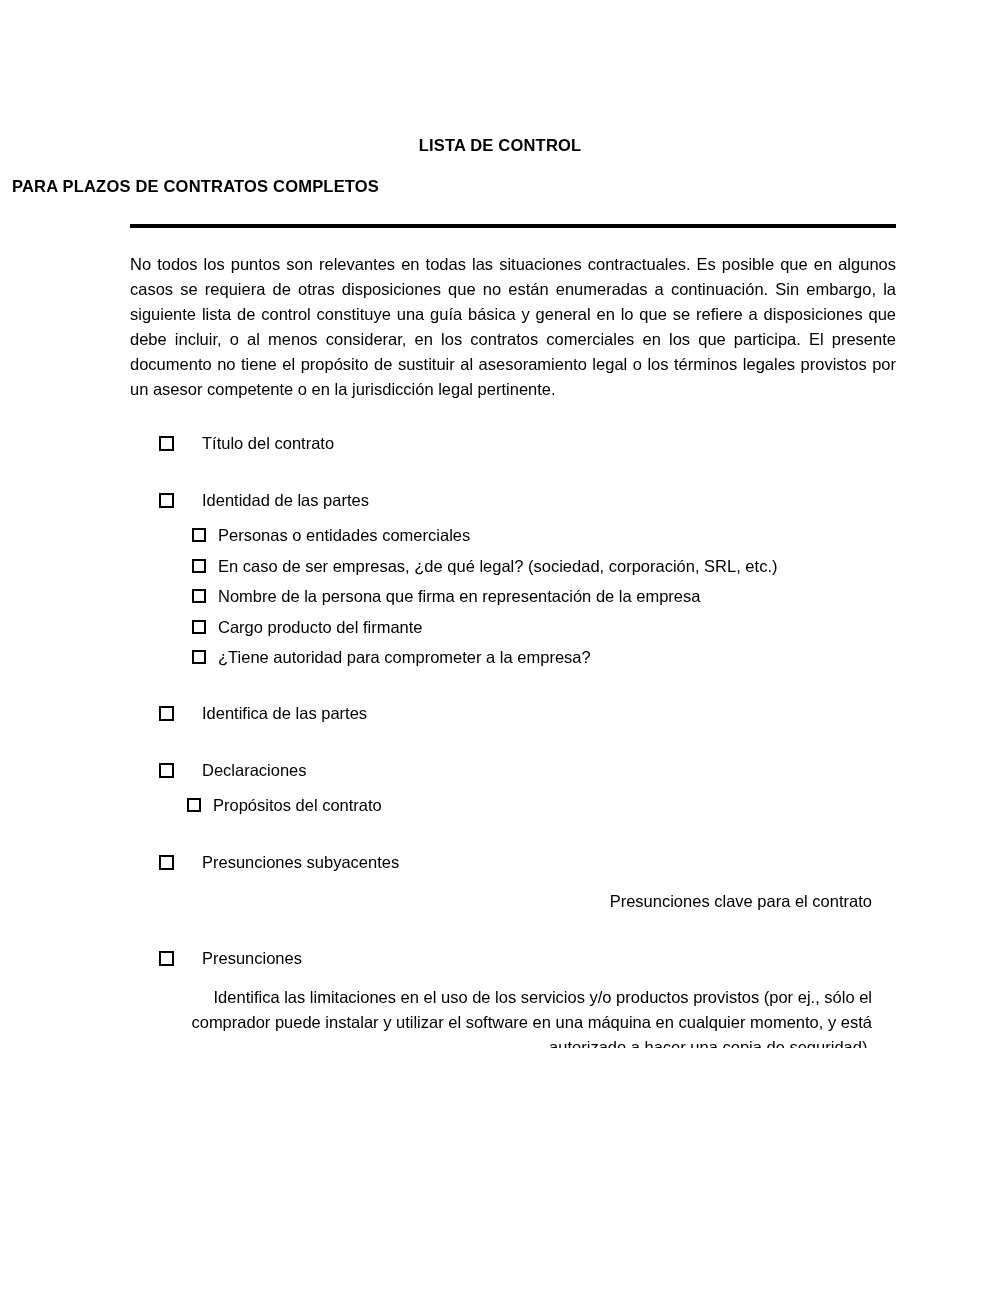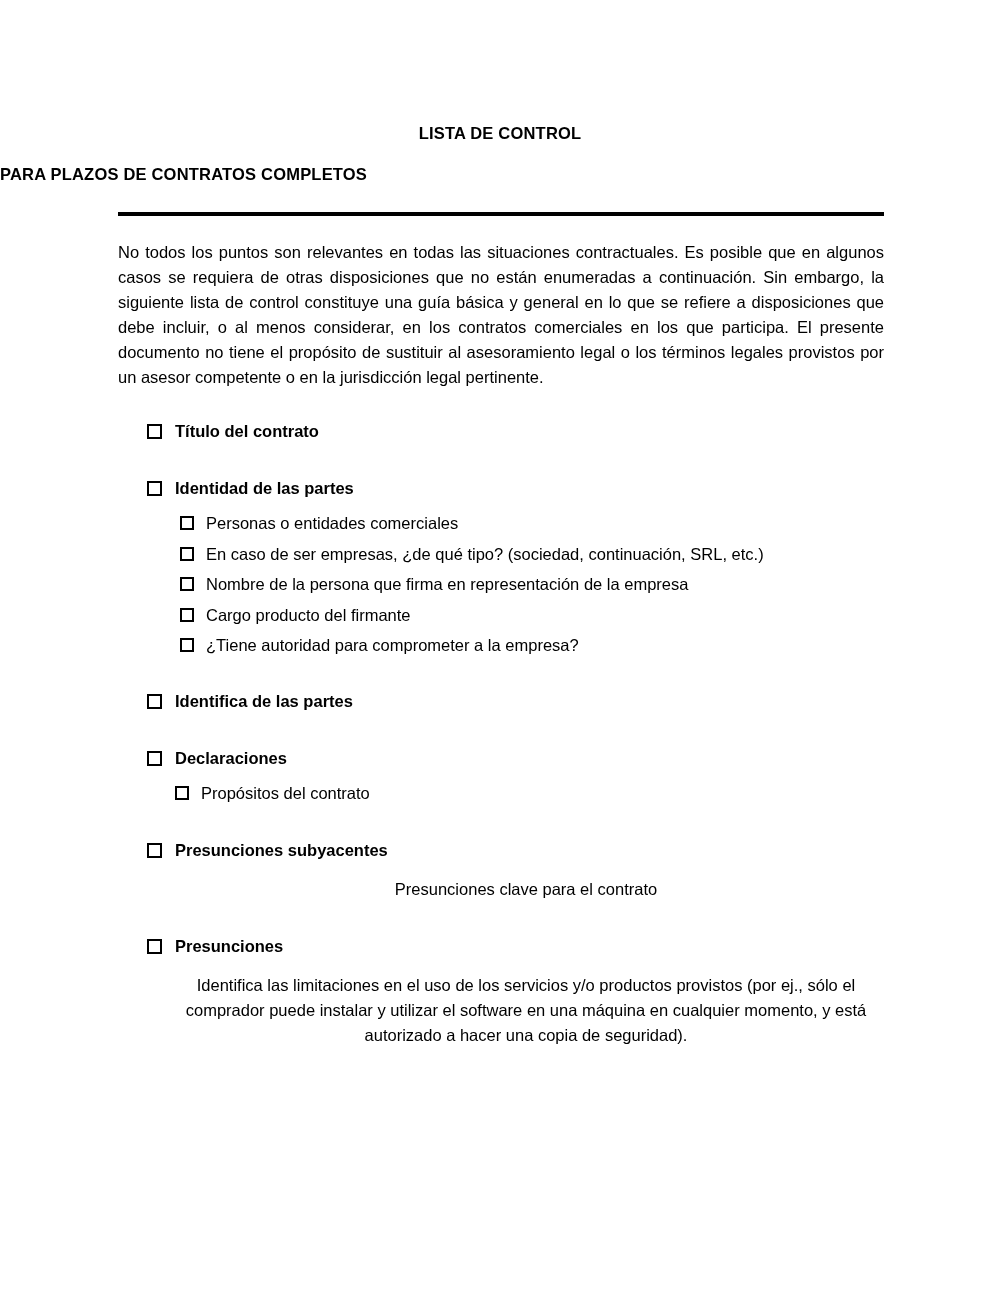--- a/index.html
+++ b/index.html
@@ -14,21 +14,21 @@
     font-family: "Liberation Sans", sans-serif;
     color: #000000;
     -webkit-font-smoothing: antialiased;
   }
 
   .page {
     position: relative;
     width: 1000px;
     height: 1048px;
     box-sizing: border-box;
-    padding: 0;
+    padding: 12px;
     overflow: hidden;
   }
 
   
   .title-block {
     padding-top: 124px;
   }
   .doc-title {
     text-align: center;
     font-size: 16.5px;
@@ -115,22 +115,22 @@
   .row-label {
     margin-left: 0;
   }
 
   
   .lvl1 {
     margin-left: 29px;
     margin-bottom: 0;
   }
   .lvl1 .row-label {
-    font-weight: bold;
-    margin-left: 13px;
+    font-weight: normal;
+    margin-left: 28px;
   }
   .sect { margin-top: 0; }
   .sect + .sect { margin-top: 33px; }
 
   
   .lvl2 .row-label {
     font-weight: normal;
     margin-left: 12px;
   }
   .sublist {
@@ -141,21 +141,21 @@
   .sublist-c { margin-left: 67px; }   
   .sublist .row + .row { margin-top: 7px; }
 
   
   .note {
     margin-left: 58px;
     margin-top: 15px;
     font-size: 16.5px;
     line-height: 1.50;
     max-width: 700px;
-    text-align: center;
+    text-align: right;
   }
 </style>
 </head>
 <body>
 
 <div class="page">
 
   <div class="title-block">
     <div class="doc-title">LISTA DE CONTROL</div>
     <div class="doc-subtitle">PARA PLAZOS DE CONTRATOS COMPLETOS</div>
@@ -183,21 +183,21 @@
           <span class="cbox"></span>
           <span class="row-label">Identidad de las partes</span>
         </div>
         <div class="sublist sublist-a">
           <div class="row lvl2">
             <span class="cbox cbox-sm"></span>
             <span class="row-label">Personas o entidades comerciales</span>
           </div>
           <div class="row lvl2">
             <span class="cbox cbox-sm"></span>
-            <span class="row-label">En caso de ser empresas, ¿de qué tipo? (sociedad, continuación, SRL, etc.)</span>
+            <span class="row-label">En caso de ser empresas, ¿de qué legal? (sociedad, corporación, SRL, etc.)</span>
           </div>
           <div class="row lvl2">
             <span class="cbox cbox-sm"></span>
             <span class="row-label">Nombre de la persona que firma en representación de la empresa</span>
           </div>
           <div class="row lvl2">
             <span class="cbox cbox-sm"></span>
             <span class="row-label">Cargo producto del firmante</span>
           </div>
           <div class="row lvl2">

